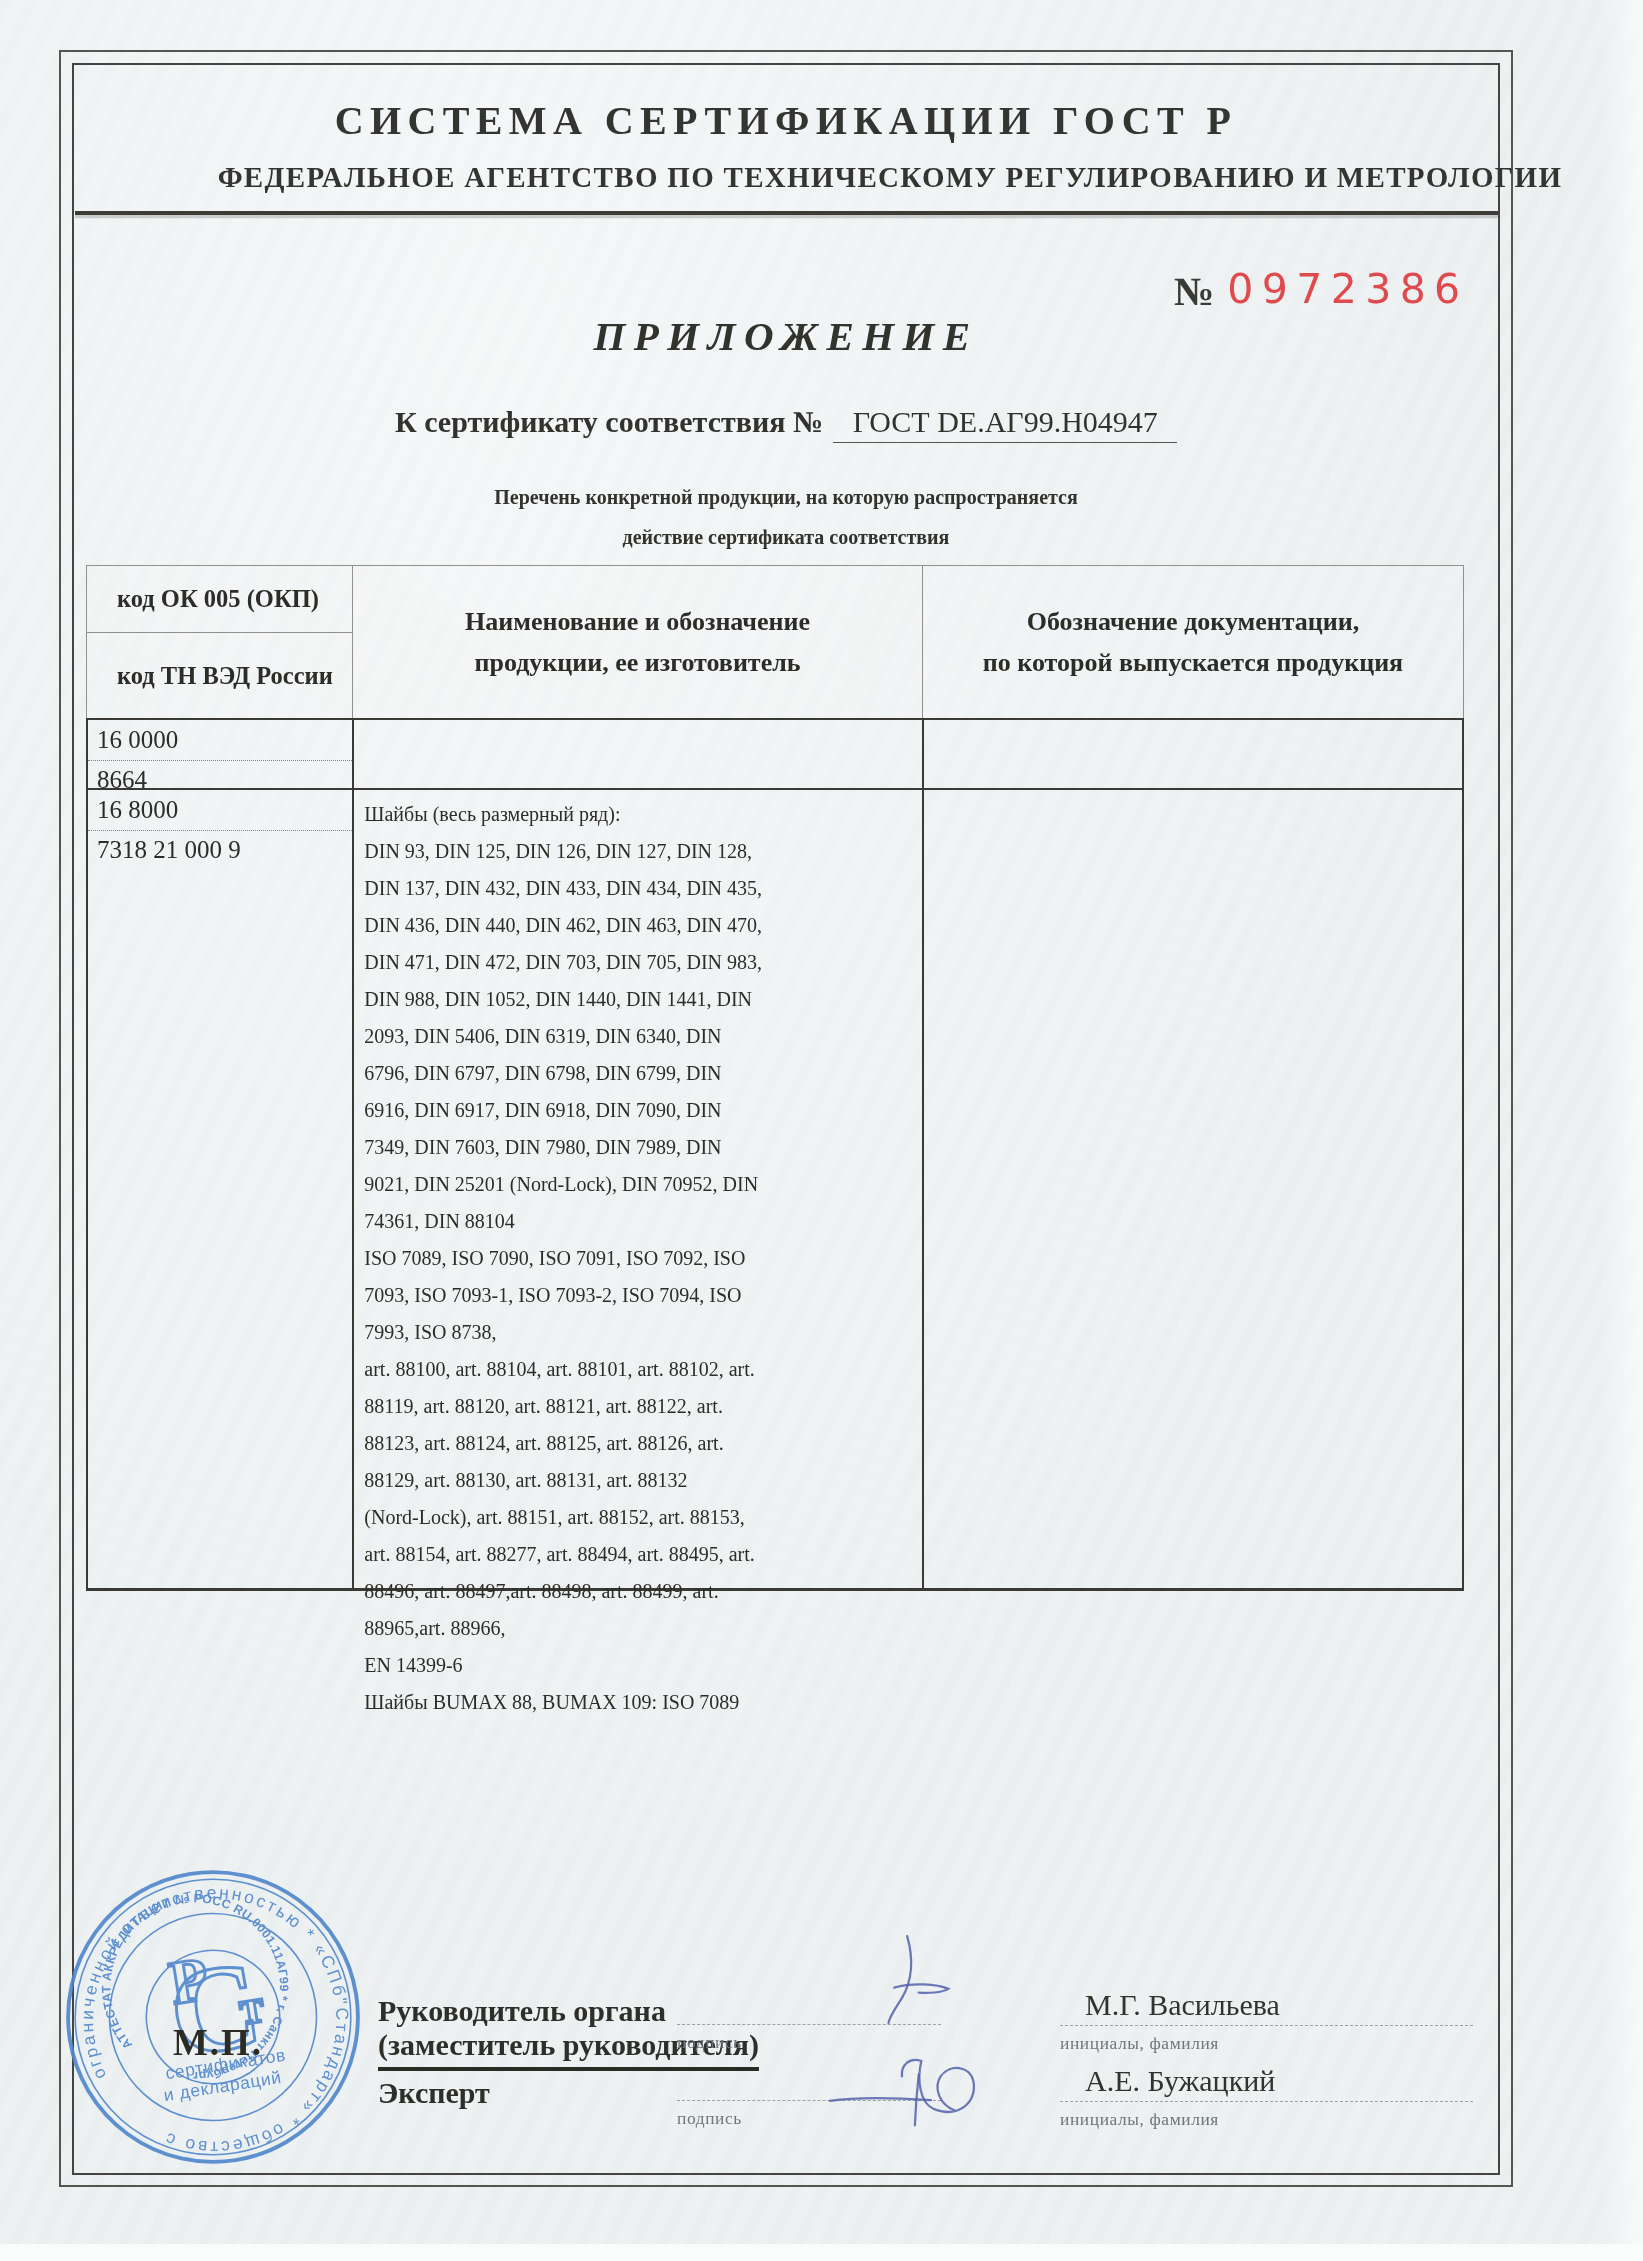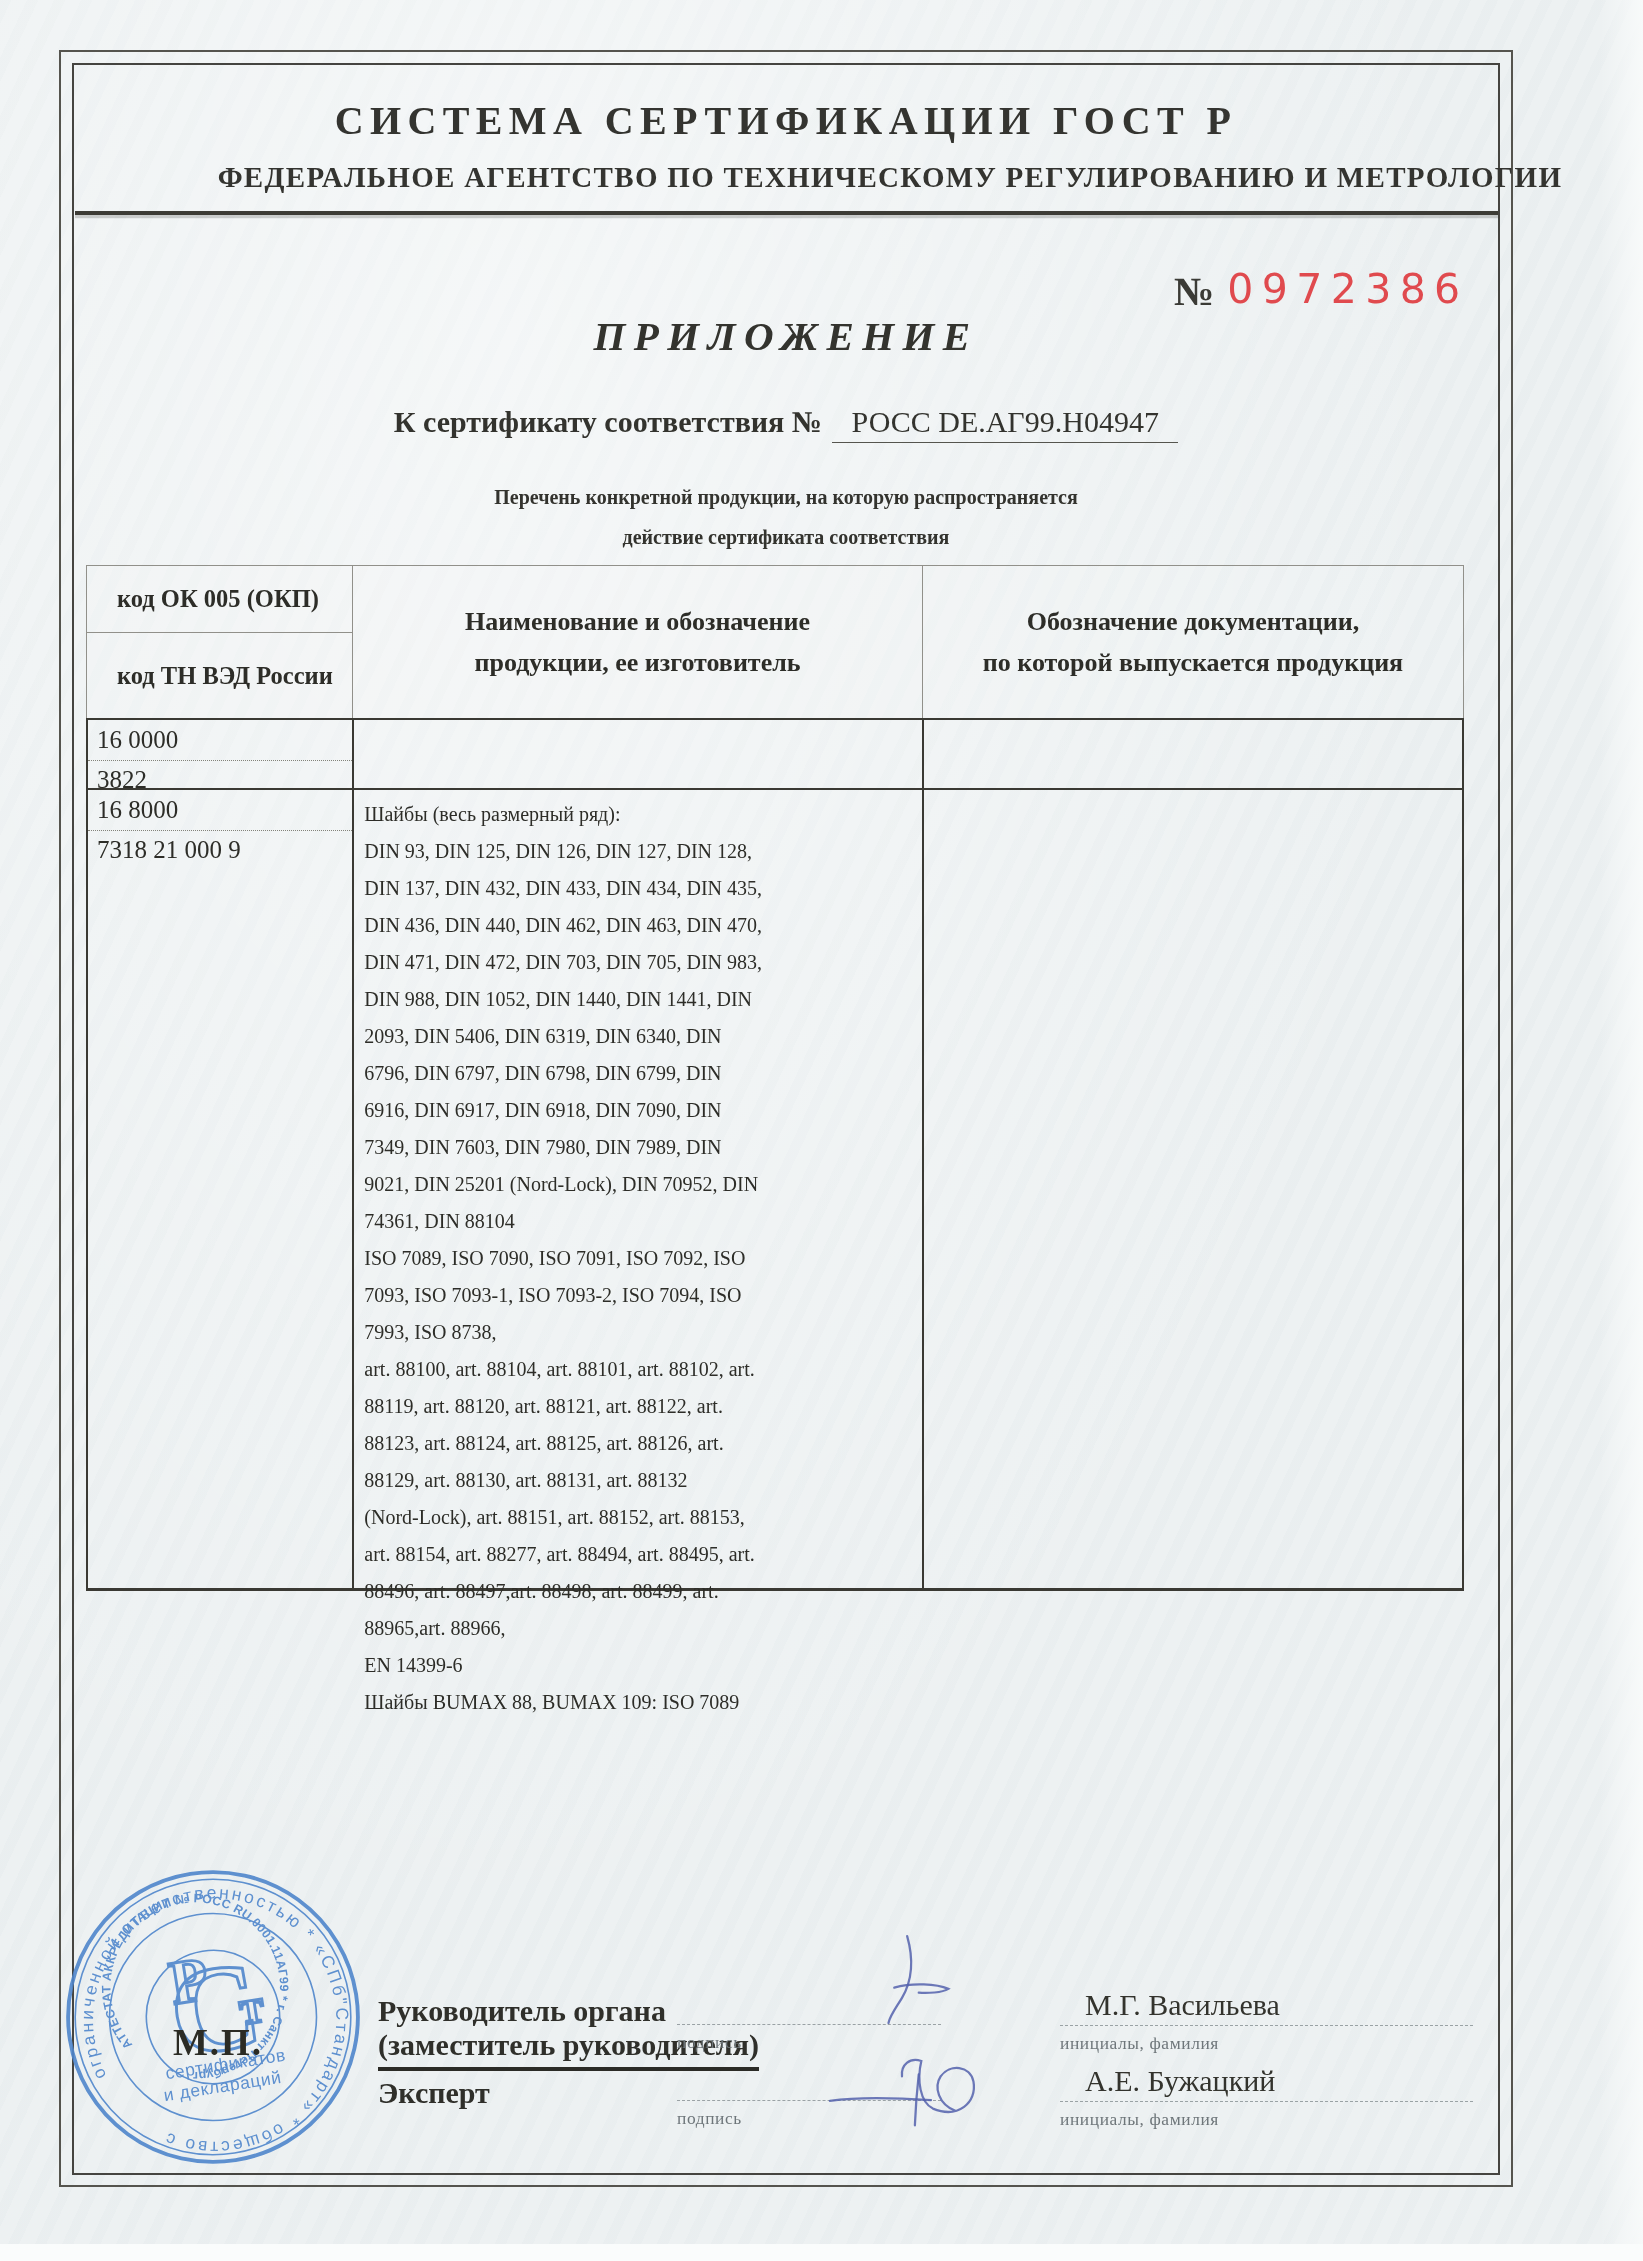--- a/index.html
+++ b/index.html
@@ -105,21 +105,21 @@
   <div class="header-rule"></div>
 
   <div class="doc-number">
     <span class="no">№</span>
     <span class="digits">0972386</span>
   </div>
 
   <div class="title">ПРИЛОЖЕНИЕ</div>
 
   <div class="cert-line">
-    <span>К сертификату соответствия №</span><span class="cert-num">РОСС DE.АГ99.Н04947</span>
+    <span>К сертификату соответствия №</span><span class="cert-num">ГОСТ DE.АГ99.Н04947</span>
   </div>
 
   <div class="subtitle">
     <div>Перечень конкретной продукции,  на которую распространяется</div>
     <div>действие сертификата соответствия</div>
   </div>
 
   <div class="tbl">
 
     <div class="hc c1">
@@ -127,21 +127,21 @@
       <div class="sub2">код ТН ВЭД России</div>
     </div>
     <div class="hc center">Наименование и обозначение
 продукции, ее изготовитель</div>
     <div class="hc center lastcol">Обозначение документации,
 по которой выпускается продукция</div>
 
     <div class="dc codes">
       <div class="a">16 0000</div>
       <div class="dots"></div>
-      <div class="b">3822</div>
+      <div class="b">8664</div>
     </div>
     <div class="dc"></div>
     <div class="dc lastcol"></div>
 
     <div class="dc codes lastrow">
       <div class="a">16 8000</div>
       <div class="dots"></div>
       <div class="b">7318 21 000 9</div>
     </div>
     <div class="dc lastrow">

